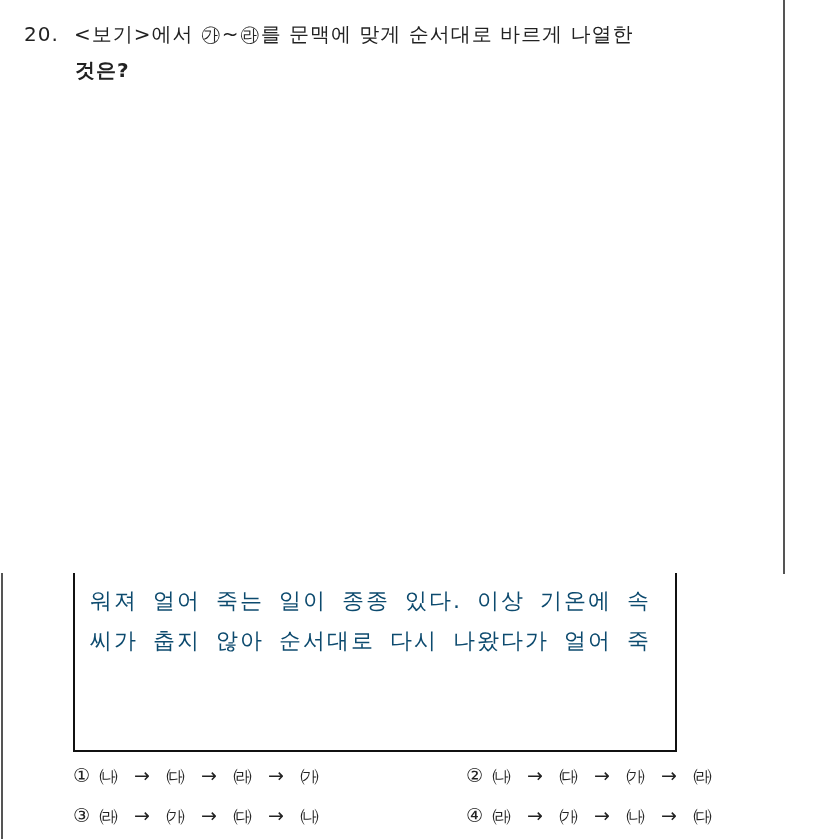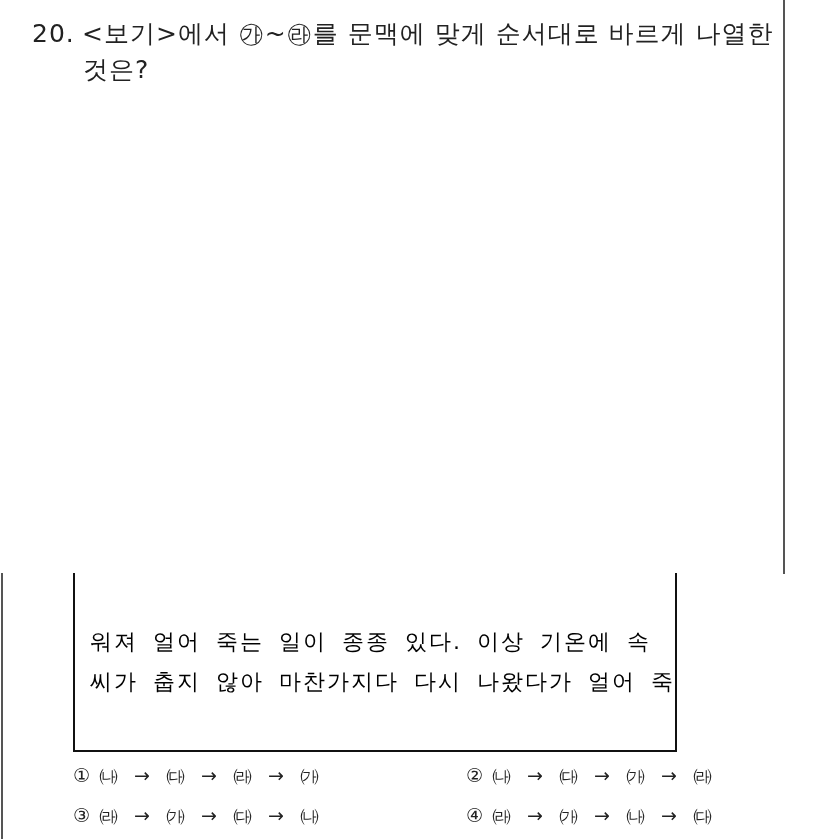--- a/index.html
+++ b/index.html
@@ -26,34 +26,35 @@
     .rule-left {
       position: absolute;
       left: 1px;
       top: 573px;
       width: 2px;
       height: 266px;
       background: #555555;
     }
     .question {
       position: absolute;
-      left: 32px;
+      left: 24px;
       top: 16px;
       width: 750px;
-      font-size: 25px;
+      font-size: 20px;
       line-height: 36px;
       letter-spacing: 1px;
       color: #222222;
     }
     .question .num {
       display: inline-block;
       width: 50px;
     }
     .question .line2 {
       padding-left: 51px;
+      font-weight: bold;
     }
     .passage-box {
       position: absolute;
       left: 73px;
       top: 573px;
       width: 600px;
       height: 177px;
       border-left: 2px solid #111111;
       border-right: 2px solid #111111;
       border-bottom: 2px solid #111111;
@@ -61,22 +62,21 @@
     }
     .passage-text {
       position: absolute;
       left: 15px;
       top: 8px;
       width: 575px;
       font-size: 22px;
       line-height: 40px;
       letter-spacing: 2px;
       word-spacing: 6px;
-      color: #000000;
-      margin-top: 41px;
+      color: #0c4a6e;
     }
     .passage-line {
       white-space: nowrap;
       display: block;
     }
     .choices {
       position: absolute;
       left: 73px;
       top: 758px;
       width: 700px;
@@ -110,21 +110,21 @@
 <div class="question">
   <div>
     <span class="num">20.</span><span>&lt;보기&gt;에서 ㉮~㉱를 문맥에 맞게 순서대로 바르게 나열한</span>
   </div>
   <div class="line2">것은?</div>
 </div>
 
 <div class="passage-box">
   <div class="passage-text">
     <span class="passage-line">워져 얼어 죽는 일이 종종 있다. 이상 기온에 속</span>
-    <span class="passage-line">씨가 춥지 않아 마찬가지다 다시 나왔다가 얼어 죽</span>
+    <span class="passage-line">씨가 춥지 않아 순서대로 다시 나왔다가 얼어 죽</span>
   </div>
 </div>
 
 <div class="choices">
   <div class="choice-row">
     <div class="choice col1">
       <span class="marker">①</span><span>㈏ → ㈐ → ㈑ → ㈎</span>
     </div>
     <div class="choice col2">
       <span class="marker">②</span><span>㈏ → ㈐ → ㈎ → ㈑</span>

